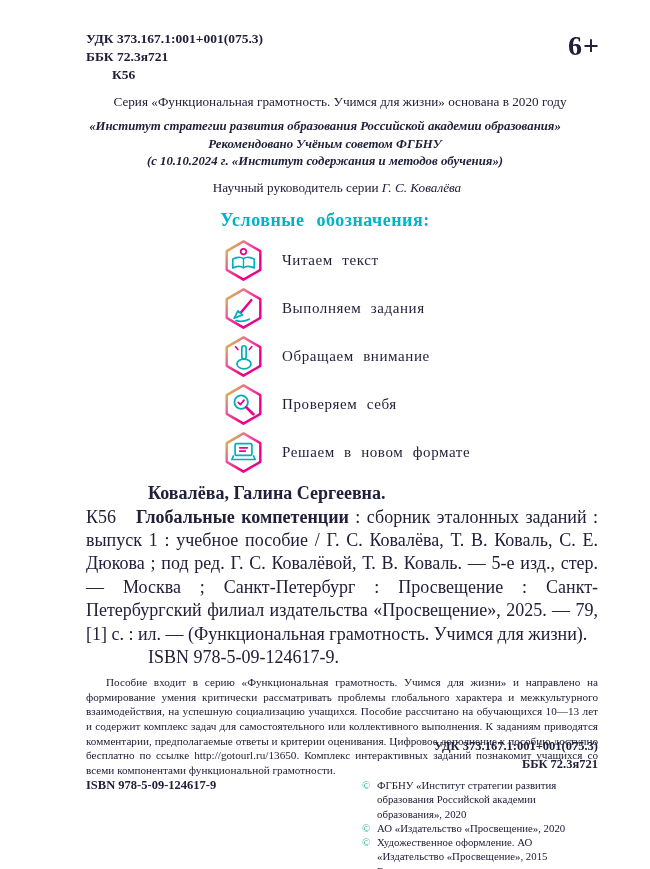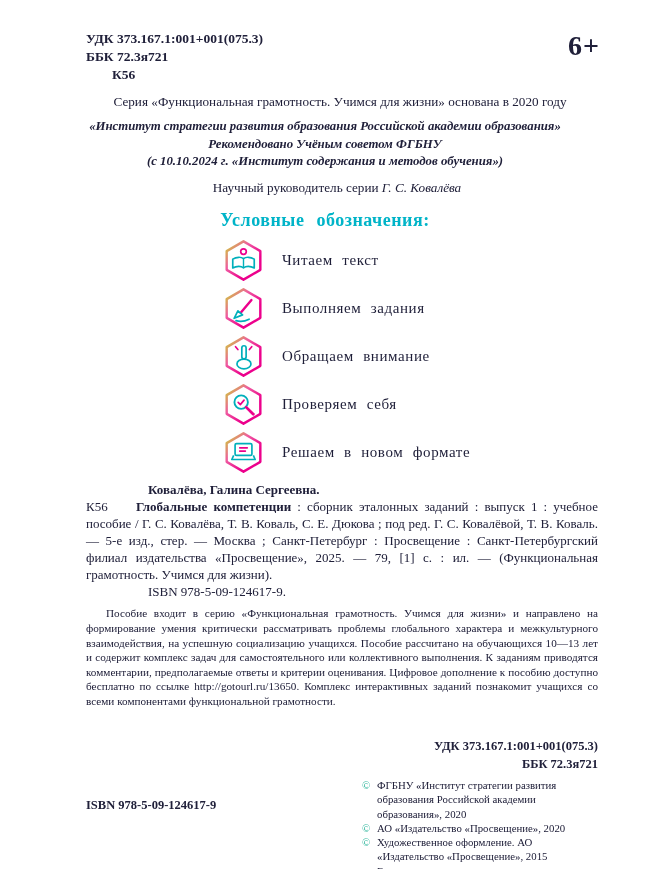--- a/index.html
+++ b/index.html
@@ -23,32 +23,32 @@
 
   .legend-heading { text-align:center; color:#00b4c8; font-size:18px; font-weight:bold;
     margin:14px 0 8px; letter-spacing:0.5px; word-spacing:7px; }
 
   .legend { margin:0 0 0 222px; }
   .legend-row { display:flex; align-items:center; margin-bottom:5px; }
   .icon-hex { width:43px; height:43px; margin-right:17px; flex:none; }
   .icon-hex svg { width:43px; height:43px; display:block; }
   .legend-label { font-size:15px; letter-spacing:0.6px; word-spacing:5px; color:#1e1e38; }
 
-  .biblio { margin:8px 52px 0 86px; font-size:13px; line-height:1.3; }
+  .biblio { margin:8px 52px 0 86px; font-size:18px; line-height:1.3; }
   .biblio .author { font-weight:bold; margin-left:62px; }
   .card { margin:0; text-align:justify; }
   .code { display:inline-block; width:50px; }
   .isbn-line { margin-left:62px; }
 
   .annotation { margin:6px 52px 0 86px; font-size:11.2px; line-height:1.3; text-align:justify; text-indent:20px; }
 
   .credits { position:absolute; right:52px; top:738px; text-align:right; font-weight:bold; font-size:12.5px; line-height:1.4; }
 
   .footer { position:absolute; left:86px; right:48px; top:778px; display:flex; justify-content:space-between; align-items:flex-start; }
-  .isbn-bottom { font-weight:bold; font-size:12.5px;margin-top:20px; }
+  .isbn-bottom { font-weight:bold; font-size:12.5px; }
   .copyrights { width:240px; font-size:10.8px; line-height:1.32; }
   .cp-row { display:flex; }
   .cp-mark { width:15px; color:#2eb69c; flex:none; }
   .cp-text { flex:1; }
   .hidden-defs { position:absolute; width:0; height:0; overflow:hidden; }
 </style>
 </head>
 <body>
 
 <svg class="hidden-defs" aria-hidden="true">

